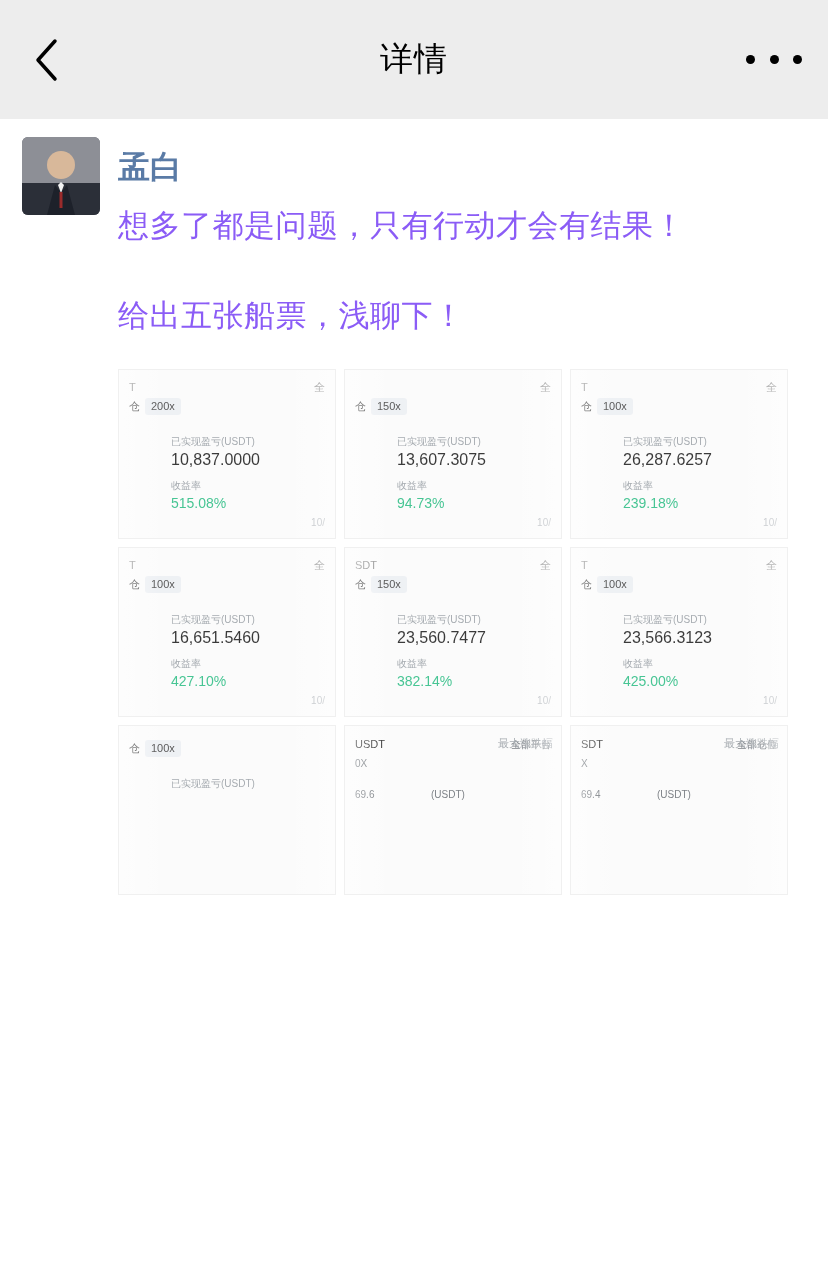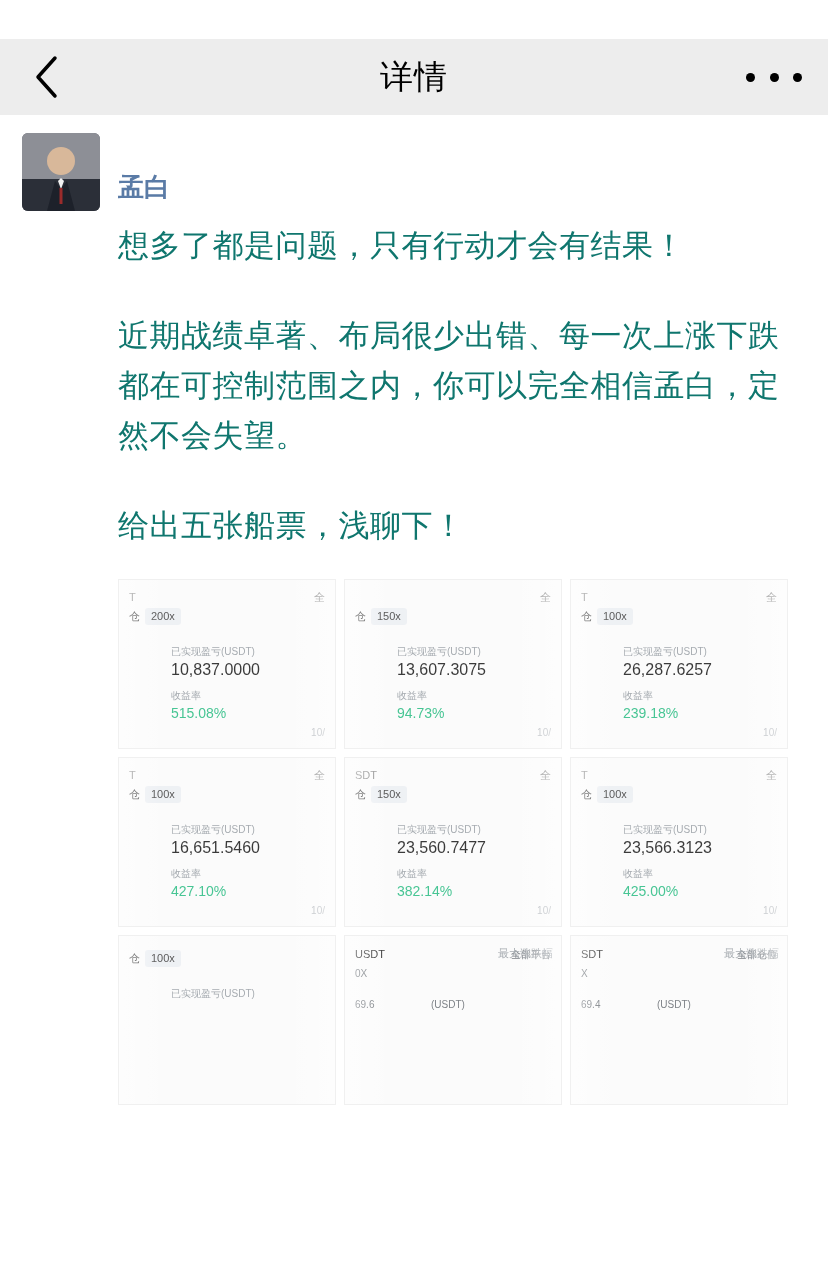--- a/index.html
+++ b/index.html
@@ -17,26 +17,25 @@
     position: relative;
     width: 828px;
     height: 1286px;
     background: #ffffff;
     overflow: hidden;
   }
 
   
   .navbar {
     position: relative;
-    height: 76px;
+    height: 119px;
     background: #ededed;
     display: flex;
     align-items: center;
     justify-content: center;
-    margin-top: 39px;
   }
   .nav-back {
     position: absolute;
     left: 22px;
     top: 50%;
     transform: translateY(-50%);
     width: 48px;
     height: 48px;
     display: flex;
     align-items: center;
@@ -90,33 +89,32 @@
     background: #6d6f78;
   }
   .avatar svg { display: block; }
 
   .article {
     padding-left: 118px;
     padding-right: 40px;
   }
 
   .author {
-    font-size: 26px;
+    font-size: 32px;
     color: #5a7ba6;
     font-weight: 700;
     line-height: 40px;
     margin-bottom: 14px;
     display: inline-block;
-    margin-top: 24px;
   }
 
   .para {
     font-size: 31px;
     line-height: 50px;
-    color: #0f766e;
+    color: #8b5cf6;
     margin: 0 0 40px 0;
     letter-spacing: 0.5px;
     word-break: break-word;
   }
   .para:last-of-type { margin-bottom: 28px; }
 
   
   .shots {
     margin-left: 118px;
     margin-right: 40px;
@@ -250,21 +248,20 @@
         <circle cx="39" cy="28" r="14" fill="#d8b89a"></circle>
         <path d="M25 78 L33 48 L39 56 L45 48 L53 78 Z" fill="#1d212a"></path>
         <path d="M36 48 L39 56 L42 48 L39 45 Z" fill="#f2f2f2"></path>
         <rect x="37.5" y="55" width="3" height="16" fill="#9a2b2b"></rect>
       </svg>
     </div>
 
     <div class="article">
       <div class="author">孟白</div>
       <p class="para">想多了都是问题，只有行动才会有结果！</p>
-      <p class="para">近期战绩卓著、布局很少出错、每一次上涨下跌都在可控制范围之内，你可以完全相信孟白，定然不会失望。</p>
       <p class="para">给出五张船票，浅聊下！</p>
     </div>
 
     <div class="shots">
 
       <div class="shot">
         <div class="shot-inner">
           <div class="shot-toprow">
             <div class="shot-left">
               <span>T</span>

